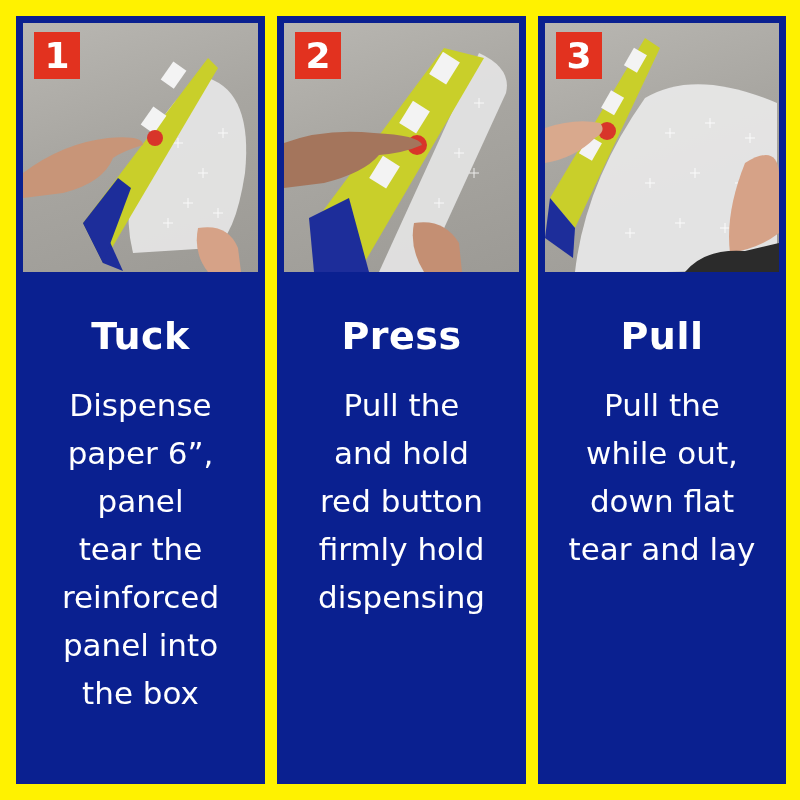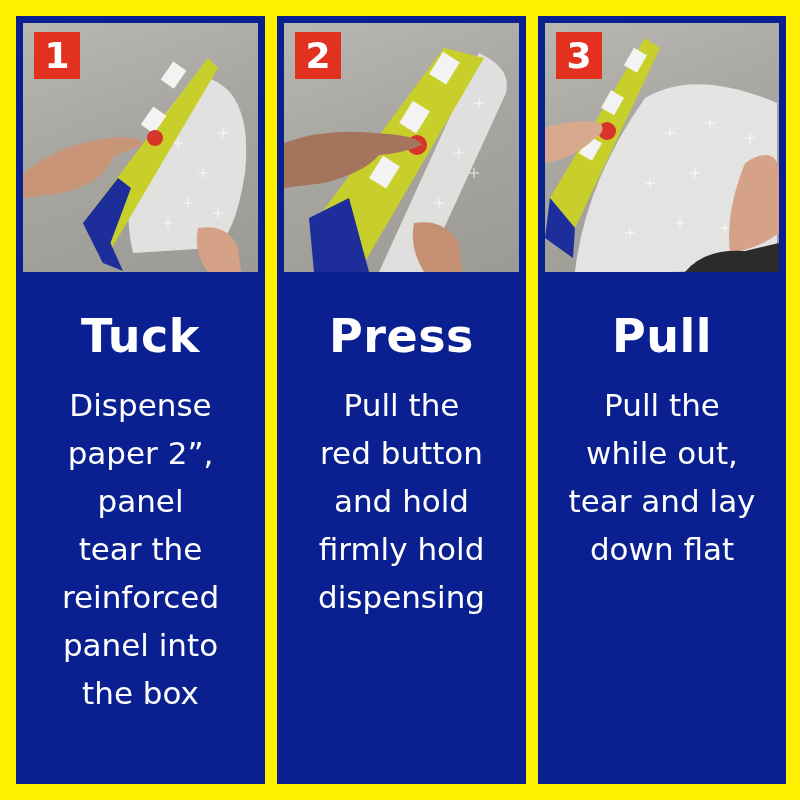--- a/index.html
+++ b/index.html
@@ -43,21 +43,21 @@
       text-align: center;
     }
 
     .title {
       position: absolute;
       left: 0; right: 0;
       top: 296px;
       text-align: center;
       color: #ffffff;
       font-weight: bold;
-      font-size: 46px;
+      font-size: 38px;
       line-height: 48px;
       letter-spacing: 0.5px;
     }
     .desc {
       position: absolute;
       left: 0; right: 0;
       top: 365px;
       text-align: center;
       color: #ffffff;
       font-size: 31px;
@@ -86,21 +86,21 @@
       <circle cx="132" cy="115" r="8" fill="#d8352a"></circle>
 
       <path d="M0 150 Q40 120 85 115 Q120 112 120 122 Q100 128 90 135 Q80 160 40 170 L0 175 Z" fill="#c89578"></path>
       <path d="M175 205 Q205 200 215 225 L218 249 L185 249 Q170 230 175 205 Z" fill="#d6a287"></path>
     </svg>
     <div class="badge">1</div>
   </div>
   <div class="title">Tuck</div>
   <div class="desc">
     <span class="line">Dispense</span>
-    <span class="line">paper 2”,</span>
+    <span class="line">paper 6”,</span>
     <span class="line">panel</span>
     <span class="line">tear the</span>
     <span class="line">reinforced</span>
     <span class="line">panel into</span>
     <span class="line">the box</span>
   </div>
 </div>
 
 <div class="panel p2">
   <div class="photo">
@@ -119,22 +119,22 @@
       <circle cx="133" cy="122" r="10" fill="#d8352a"></circle>
 
       <path d="M0 120 Q40 105 90 110 Q135 112 138 122 Q120 130 95 132 Q80 150 40 160 L0 165 Z" fill="#a4755c"></path>
       <path d="M130 200 Q160 195 175 220 L178 249 L140 249 Q125 225 130 200 Z" fill="#c48f73"></path>
     </svg>
     <div class="badge">2</div>
   </div>
   <div class="title">Press</div>
   <div class="desc">
     <span class="line">Pull the</span>
+    <span class="line">and hold</span>
     <span class="line">red button</span>
-    <span class="line">and hold</span>
     <span class="line">firmly hold</span>
     <span class="line">dispensing</span>
   </div>
 </div>
 
 <div class="panel p3">
   <div class="photo">
     <svg viewBox="0 0 234 249" preserveAspectRatio="none">
 
       <path d="M100 75 Q150 45 232 80 L232 230 Q180 249 120 249 L30 249 Q40 160 100 75 Z" fill="#e7e7e7" opacity="0.95"></path>
@@ -152,16 +152,16 @@
       <path d="M0 105 Q30 95 55 100 Q62 108 50 115 Q30 135 0 140 Z" fill="#d9a98d"></path>
       <path d="M200 140 Q232 120 234 150 L234 210 Q215 225 185 230 Q180 190 200 140 Z" fill="#d6a287"></path>
       <path d="M140 249 Q160 225 200 228 L234 220 L234 249 Z" fill="#2b2b2b"></path>
     </svg>
     <div class="badge">3</div>
   </div>
   <div class="title">Pull</div>
   <div class="desc">
     <span class="line">Pull the</span>
     <span class="line">while out,</span>
+    <span class="line">down flat</span>
     <span class="line">tear and lay</span>
-    <span class="line">down flat</span>
   </div>
 </div>
 
 </body></html>

